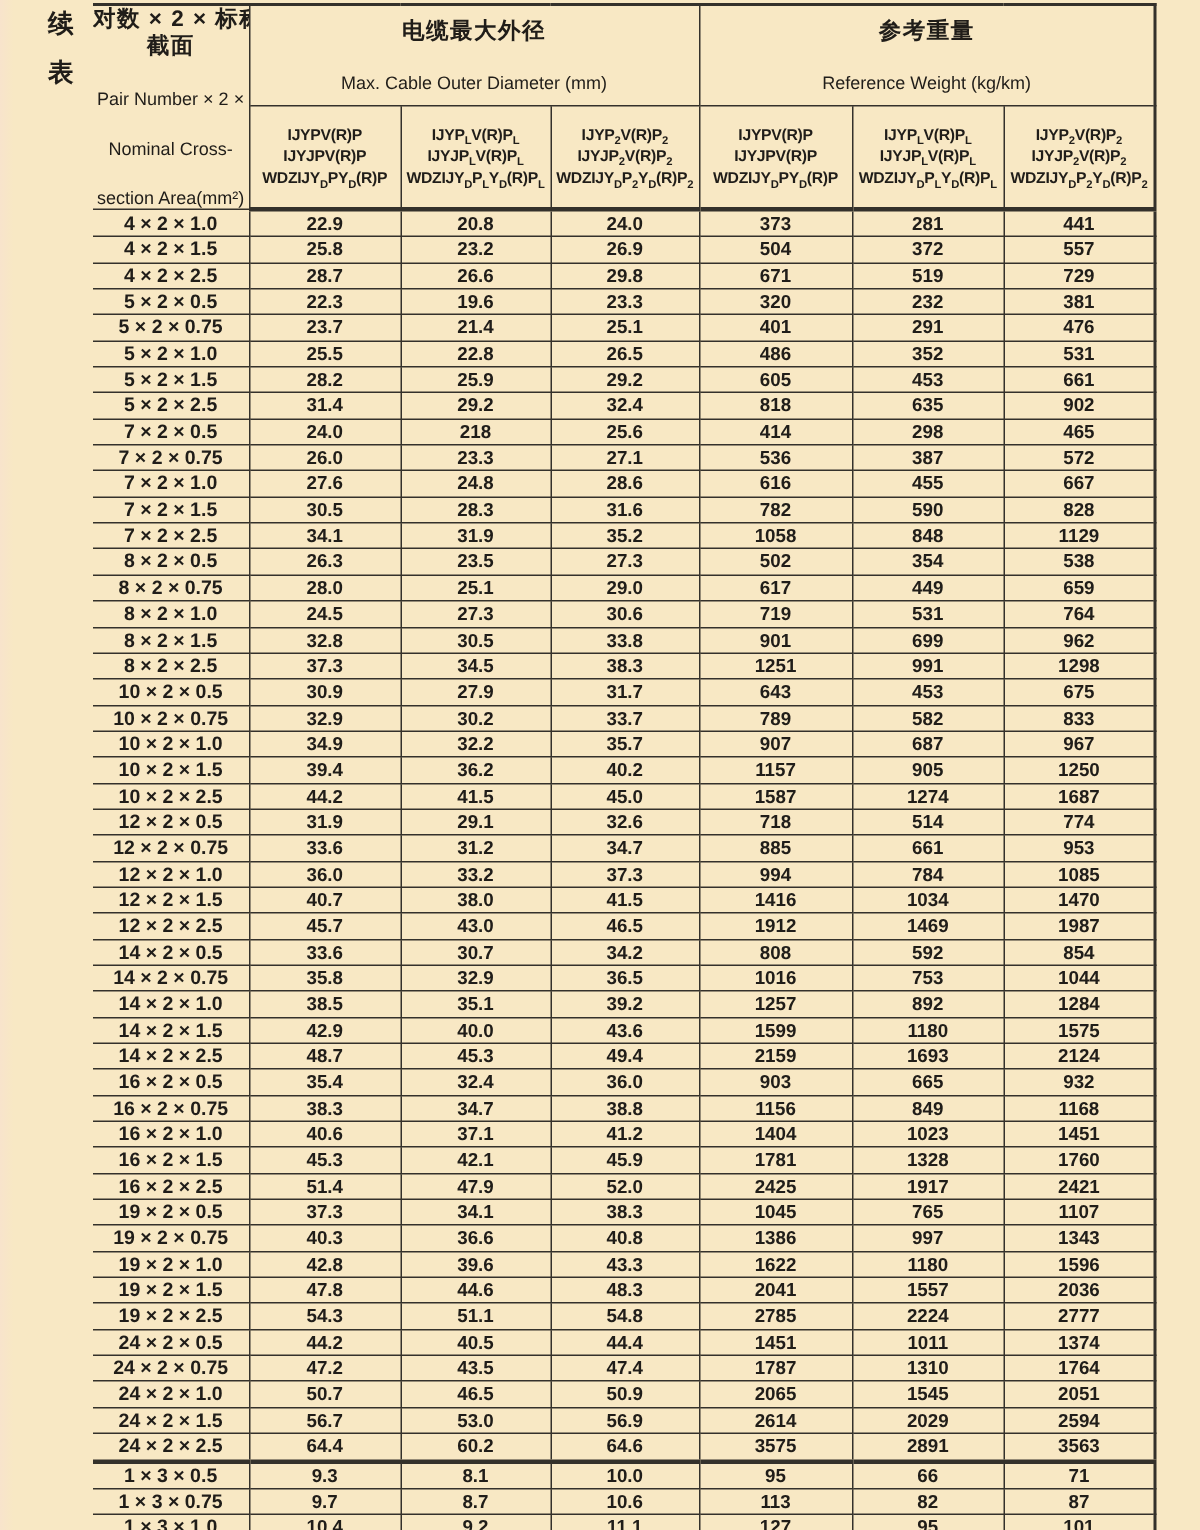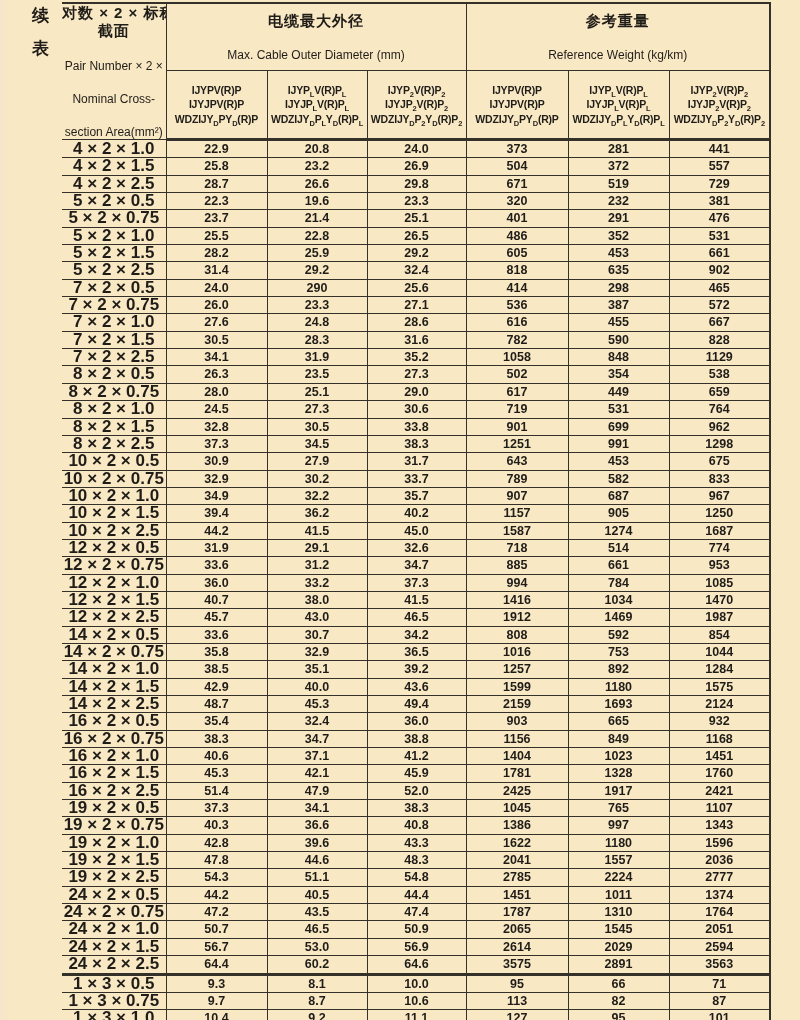--- a/index.html
+++ b/index.html
@@ -47,21 +47,21 @@
   .hdr-zh{display:block;font-size:15px;font-weight:bold;line-height:17px;letter-spacing:1px;}
   .hdr-en{display:block;font-size:12px;font-weight:normal;line-height:13px;letter-spacing:0;margin-top:20px;}
   .rowhdr{padding:2px 1px;}
   .rowhdr .hdr-zh{line-height:18px;}
   .code-line{display:block;font-size:10.5px;font-weight:bold;line-height:14.5px;letter-spacing:-0.2px;text-align:center;}
   .code-line sub{font-size:7.5px;line-height:0;}
   .spec tbody td{
     height:16.35px;line-height:16.35px;
     font-size:12.5px;font-weight:bold;
   }
-  .spec tbody td.label-cell{font-size:17px;}
+  .spec tbody td.label-cell{font-size:13px;}
   .spec tbody tr.section-start td{border-top:3px solid var(--line);}
   .spec tbody tr:last-child td{border-bottom:3px solid var(--line);font-family:Liberation Mono, monospace;}
 </style>
 </head>
 <body>
 
 <div class="page">
   <div class="scan-edge"></div>
 
   <div class="continued">
@@ -199,21 +199,21 @@
           <td>31.4</td>
           <td>29.2</td>
           <td>32.4</td>
           <td>818</td>
           <td>635</td>
           <td>902</td>
         </tr>
         <tr>
           <td class="label-cell">7 × 2 × 0.5</td>
           <td>24.0</td>
-          <td>290</td>
+          <td>218</td>
           <td>25.6</td>
           <td>414</td>
           <td>298</td>
           <td>465</td>
         </tr>
         <tr>
           <td class="label-cell">7 × 2 × 0.75</td>
           <td>26.0</td>
           <td>23.3</td>
           <td>27.1</td>

